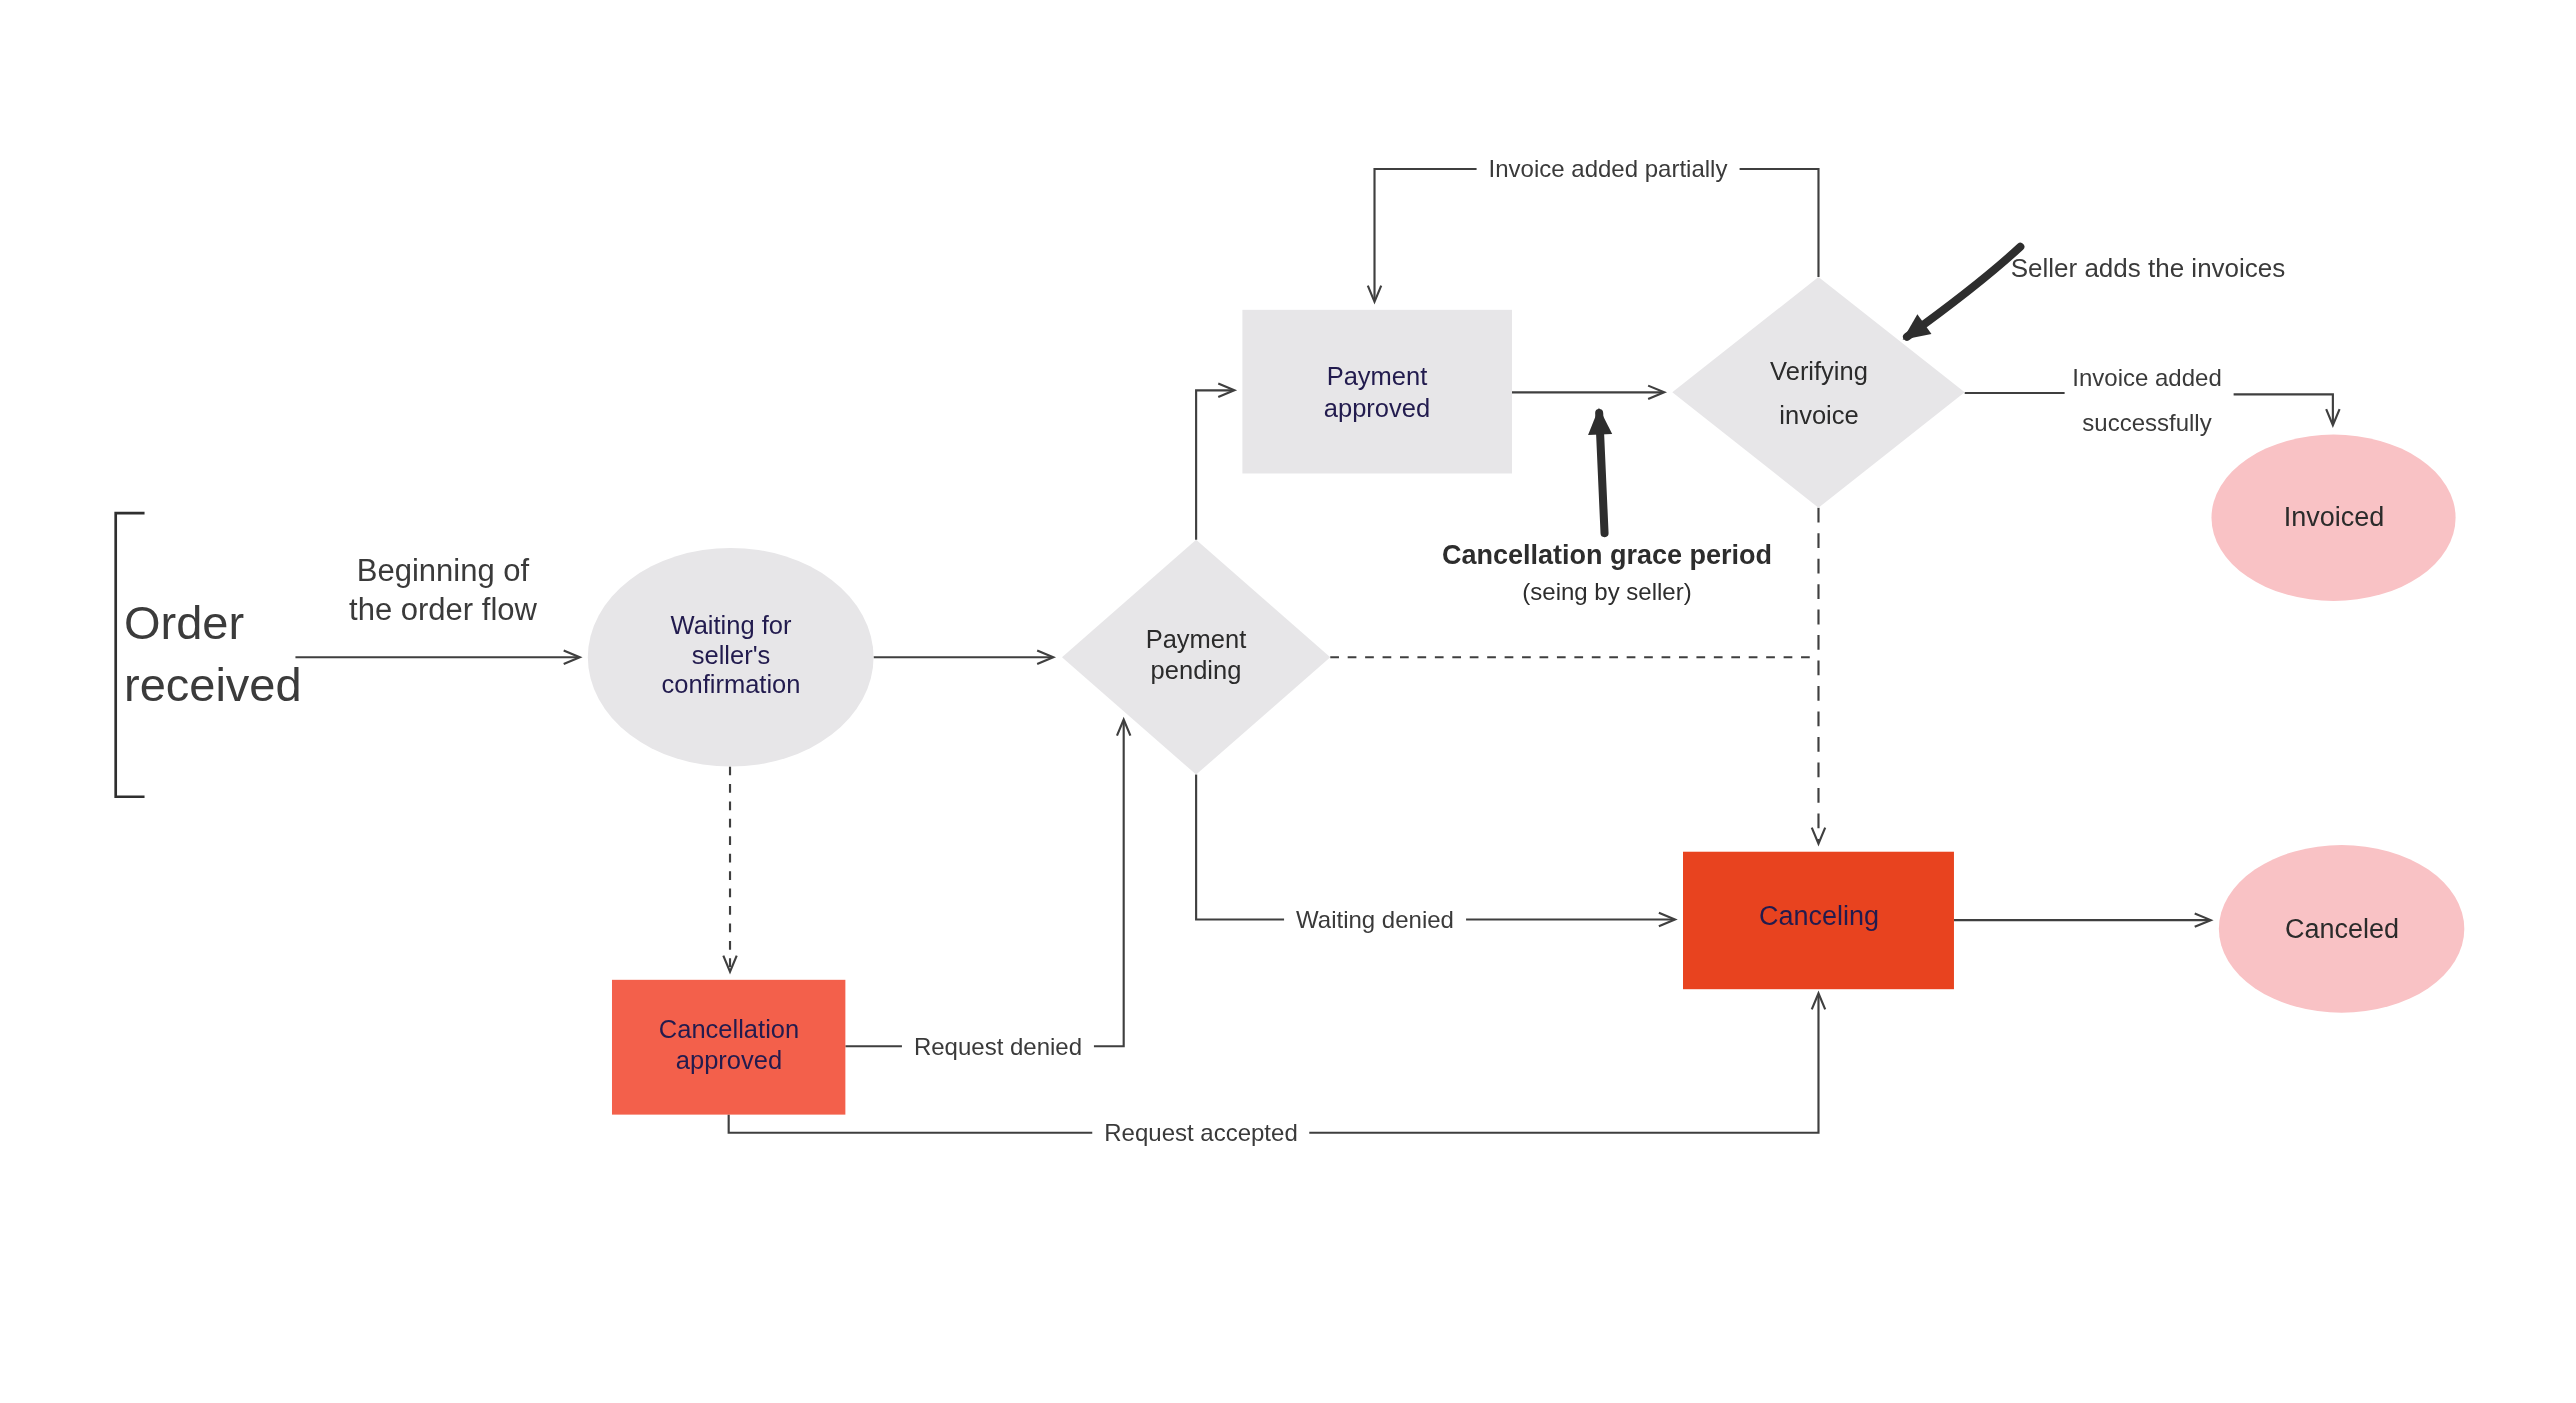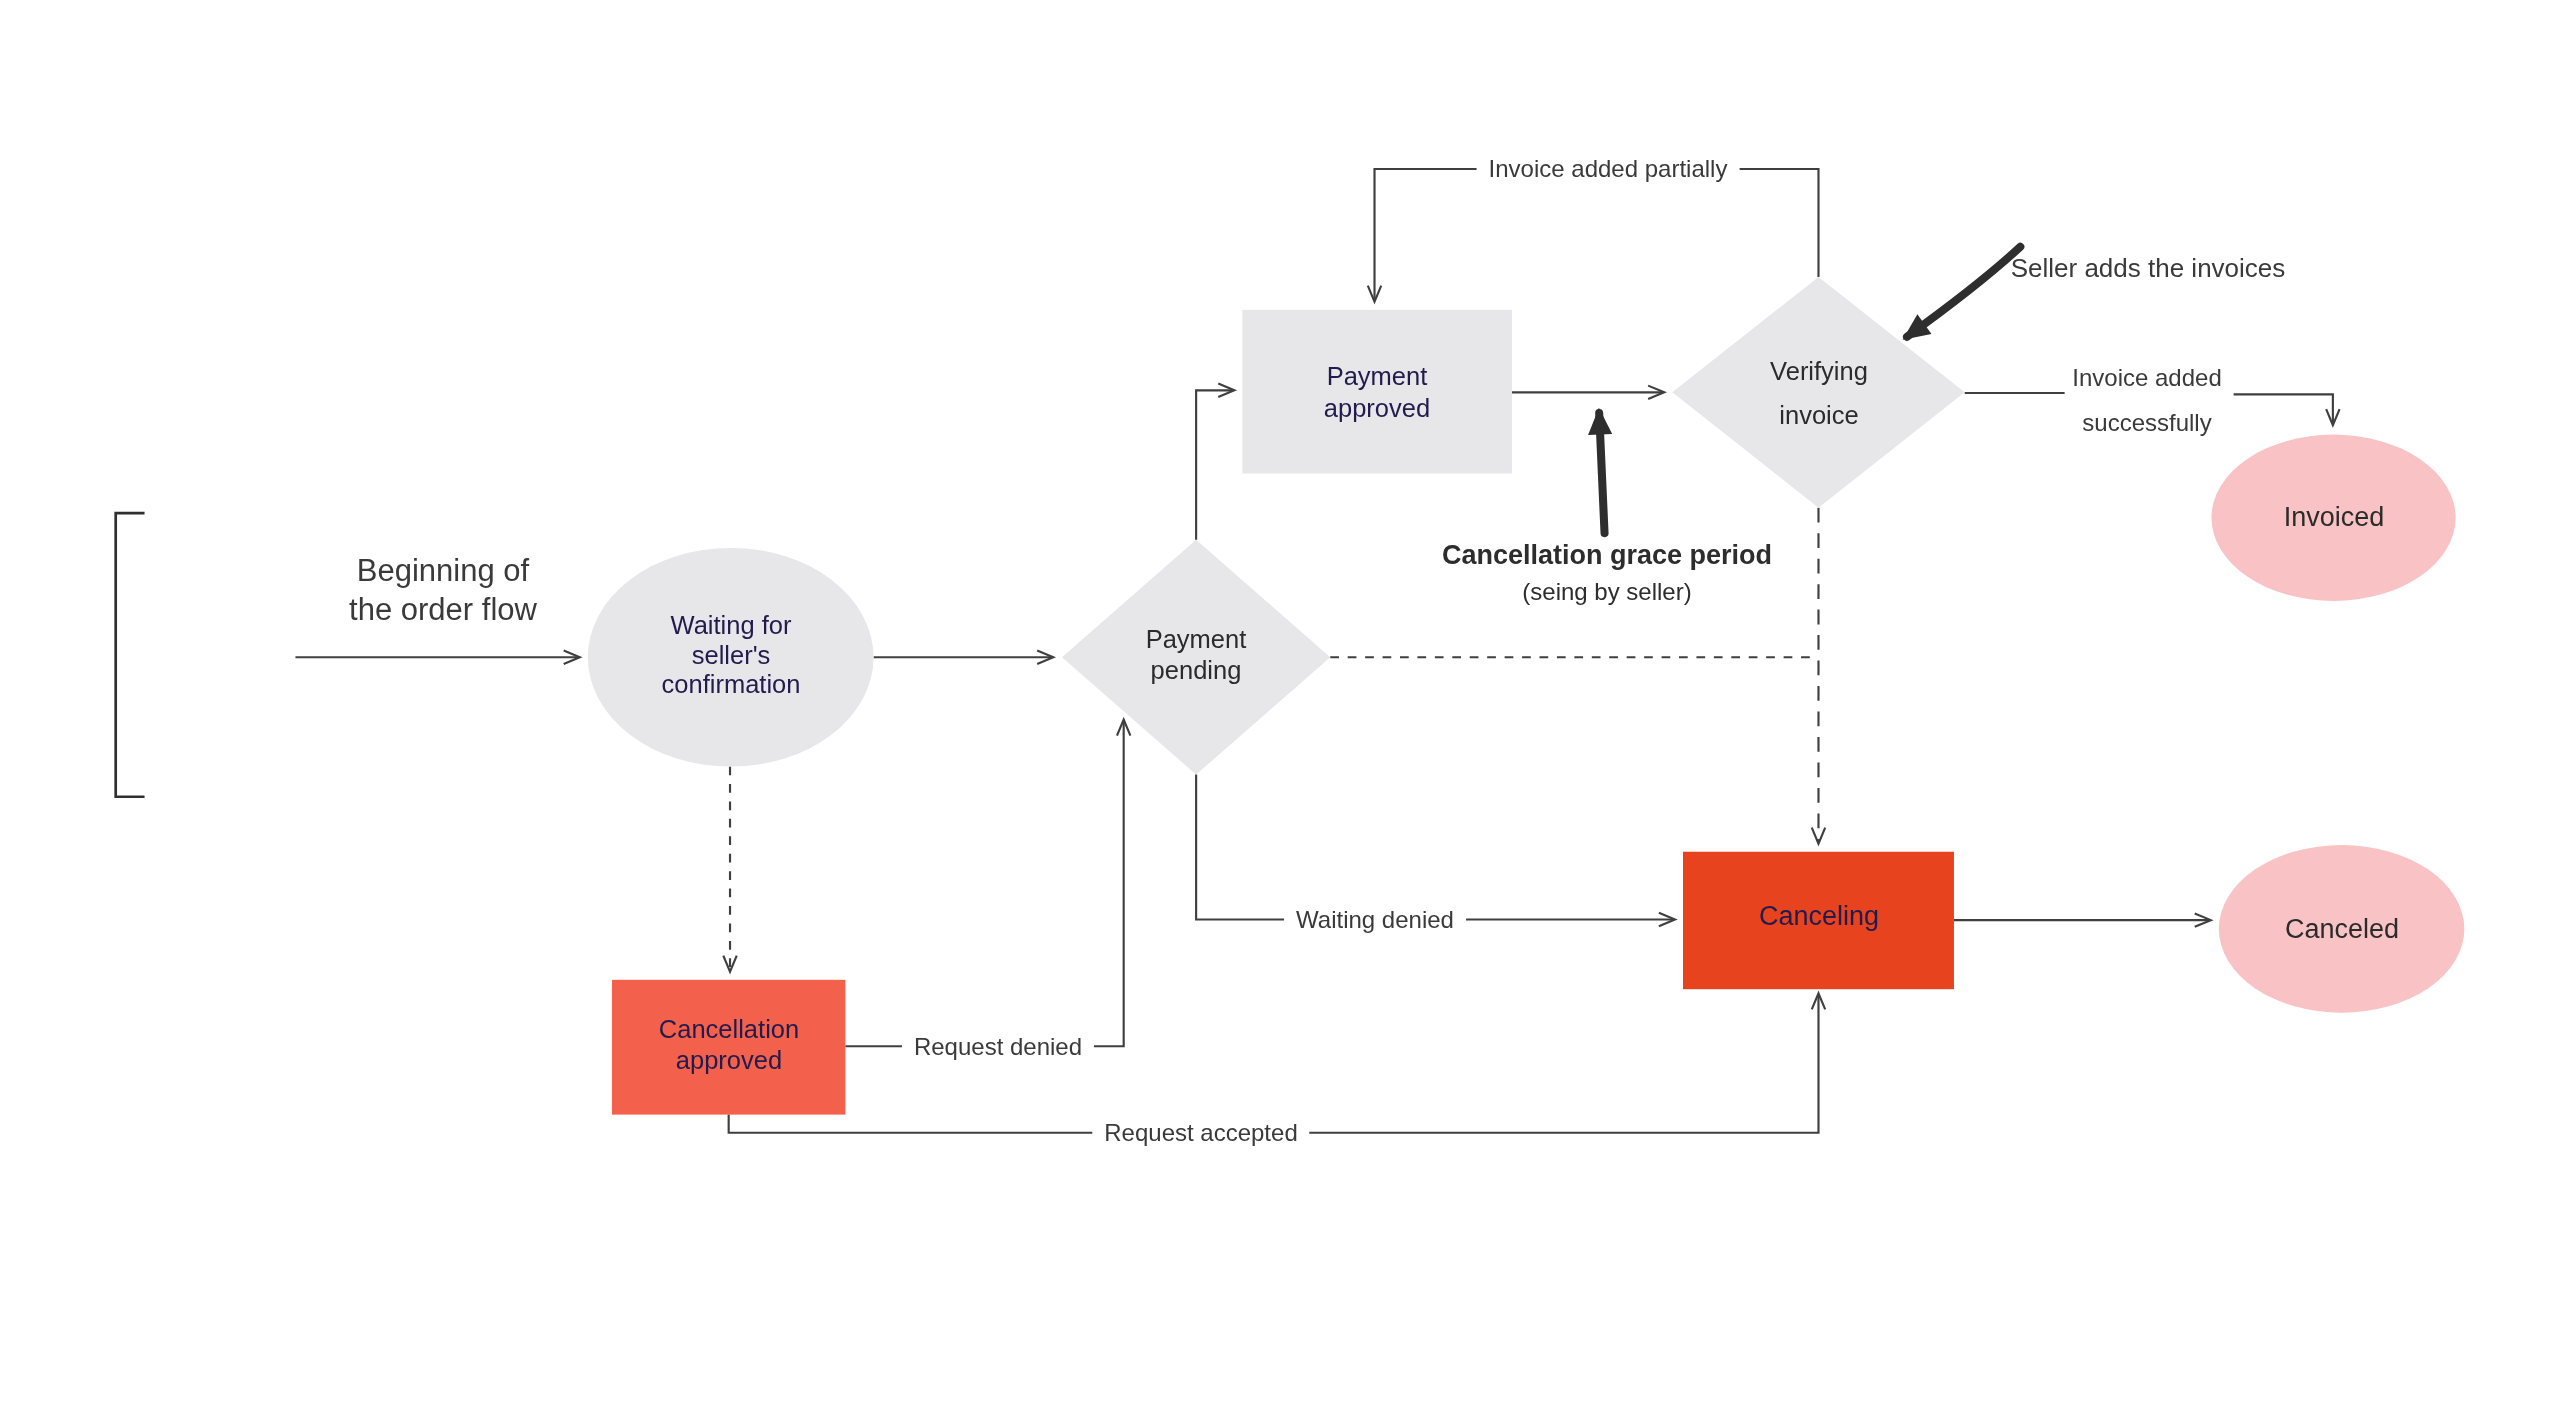--- a/index.html
+++ b/index.html
@@ -90,20 +90,22 @@
     <ellipse cx="1089" cy="980" rx="213" ry="163" fill="#e7e6e8"></ellipse>
     <polygon points="1583,980 1783,805 1983,980 1783,1155" fill="#e7e6e8"></polygon>
     <rect x="1852" y="462" width="402" height="244" fill="#e7e6e8"></rect>
     <polygon points="2493,585 2711,413 2929,585 2711,757" fill="#e7e6e8"></polygon>
     <ellipse cx="3479" cy="772" rx="182" ry="124" fill="#f9c2c5"></ellipse>
     <rect x="2509" y="1270" width="404" height="205" fill="#e8431f"></rect>
     <ellipse cx="3491" cy="1385" rx="183" ry="125" fill="#f9c2c5"></ellipse>
     <rect x="912" y="1461" width="348" height="201" fill="#f3604b"></rect>
   </svg>
 
+  <div id="order-received" class="lbl ann" style="left:124px; top:654px;">Order
+received</div>
   <div id="beginning-label" class="lbl ann" style="left:443px; top:590px;">Beginning of
 the order flow</div>
   <div id="seller-adds-label" class="lbl ann" style="left:2148px; top:268px;">Seller adds the invoices</div>
   <div id="grace-title" class="lbl" style="left:1607px; top:555px;">Cancellation grace period</div>
   <div id="grace-sub" class="lbl" style="left:1607px; top:592px;">(seing by seller)</div>
 
   <div class="lbl node-lbl navy" style="left:731px; top:655px; line-height:29.5px;">Waiting for
 seller's
 confirmation</div>
   <div class="lbl node-lbl dark" style="left:1196px; top:655px;">Payment

